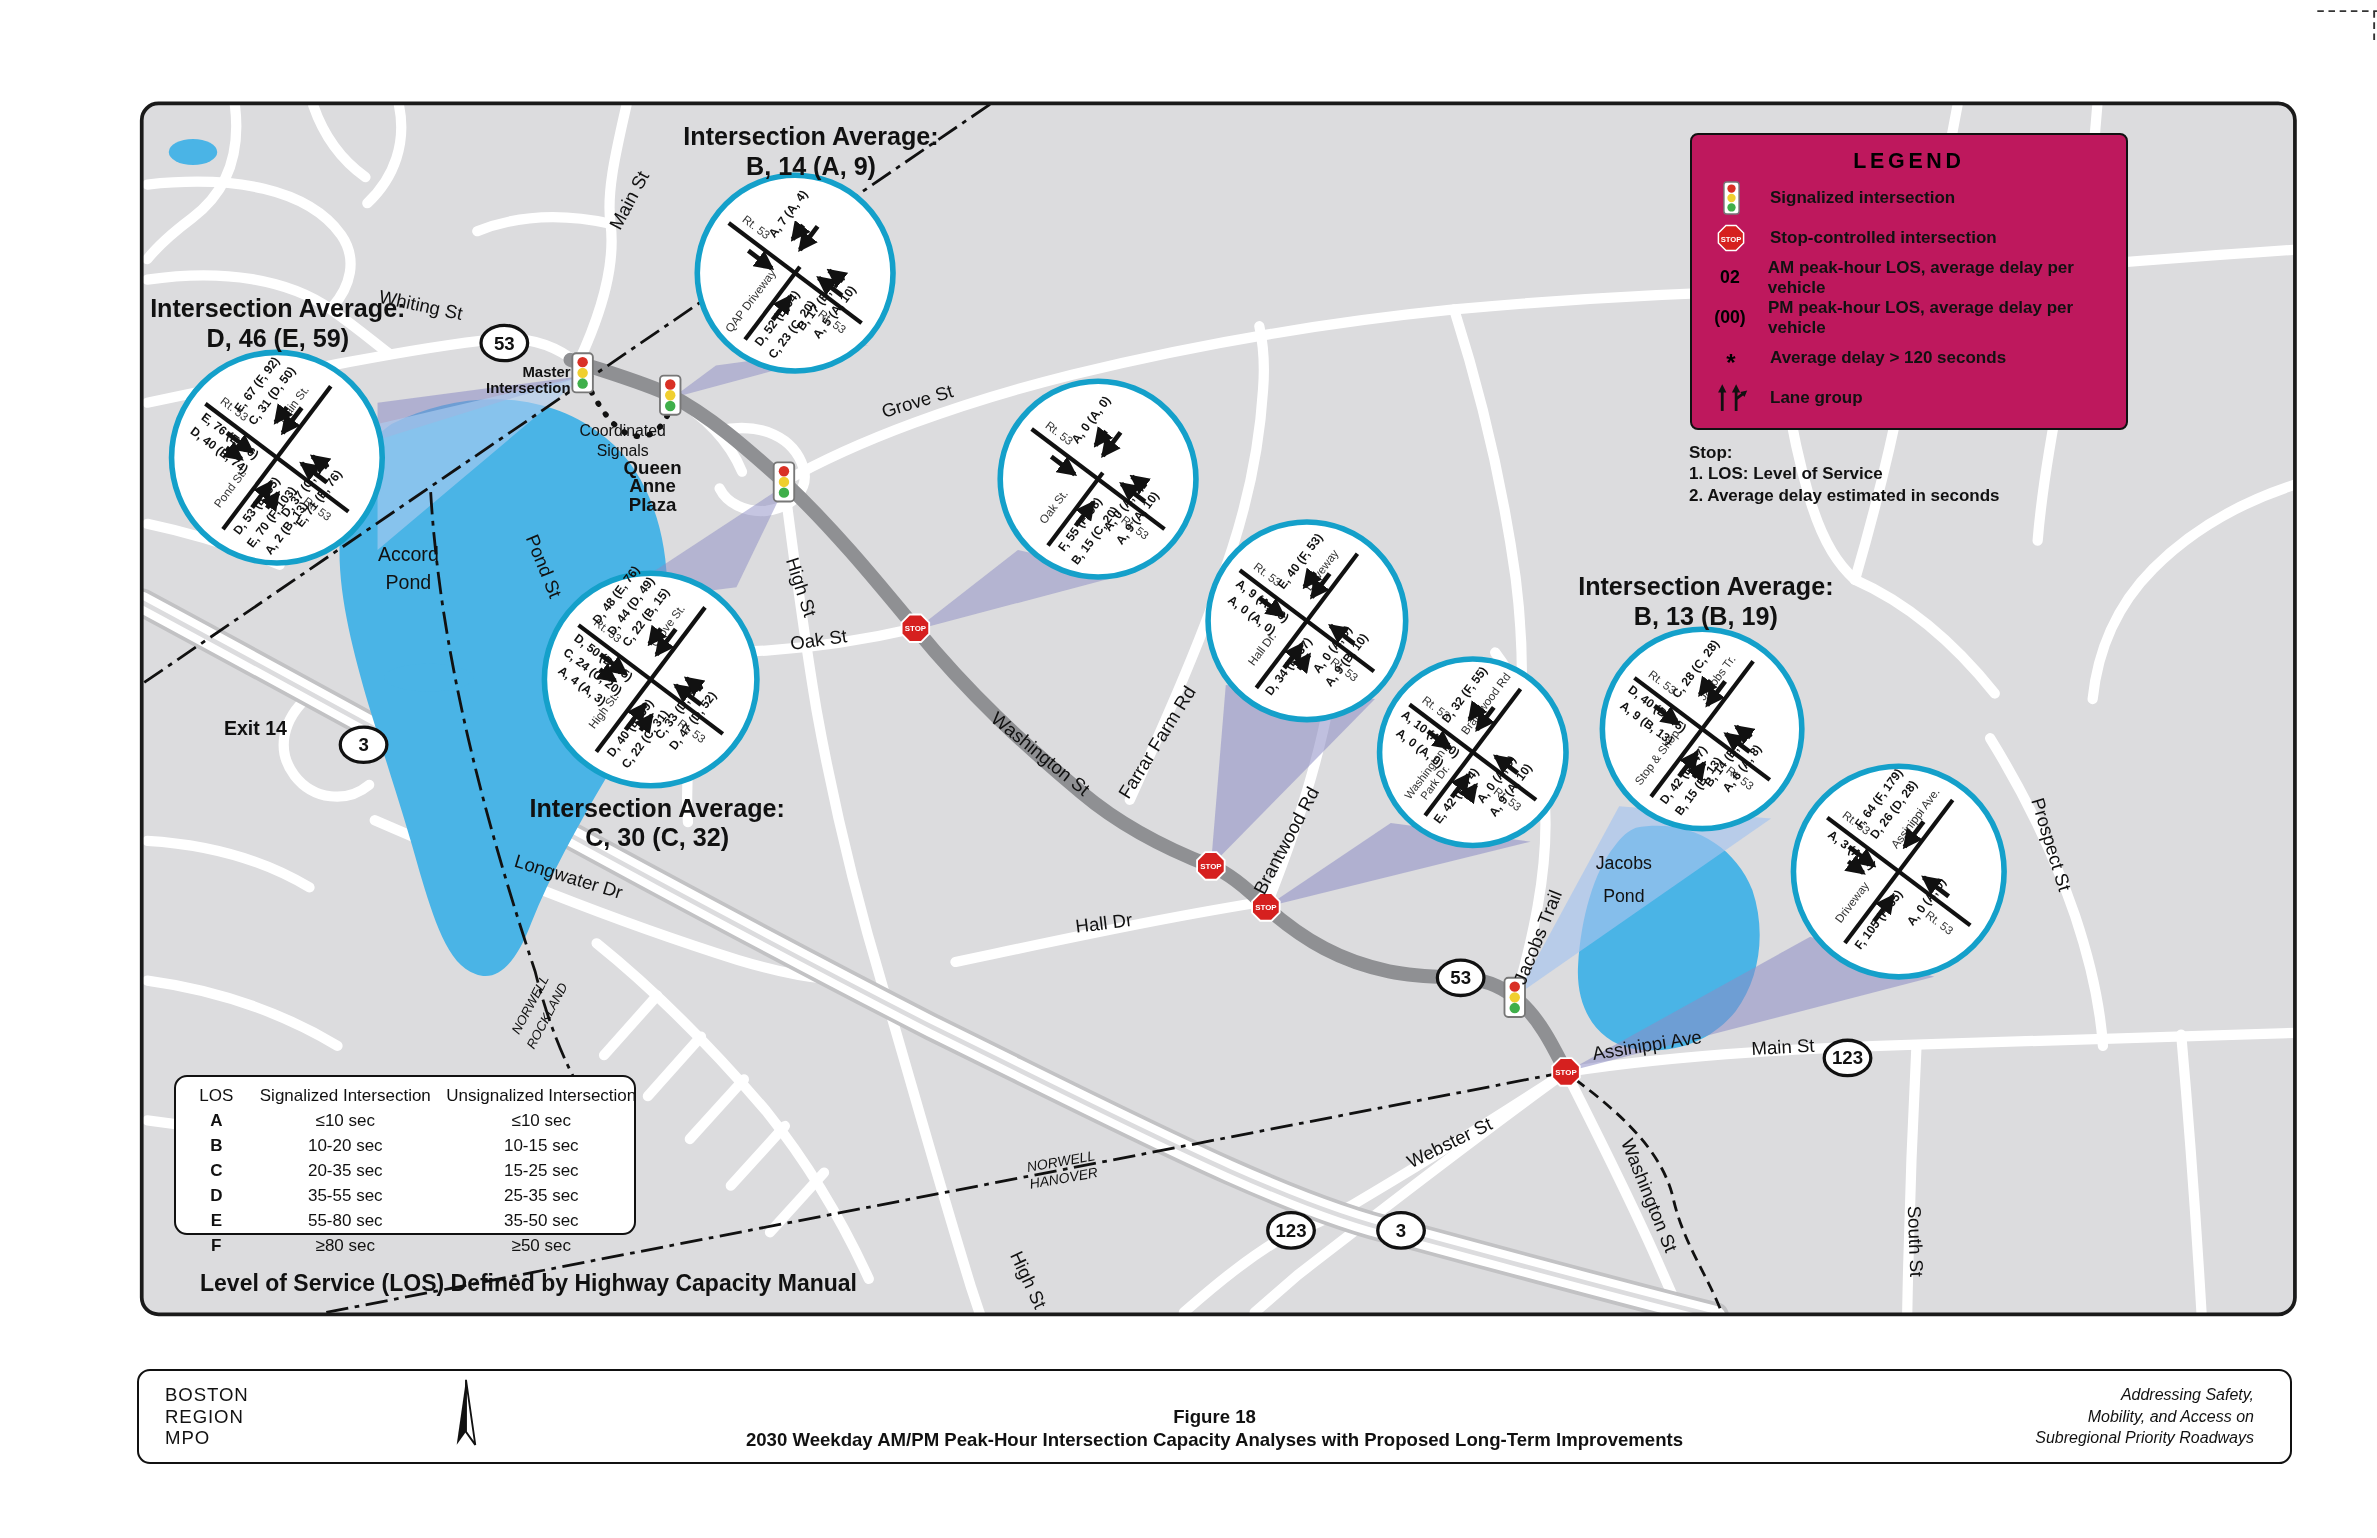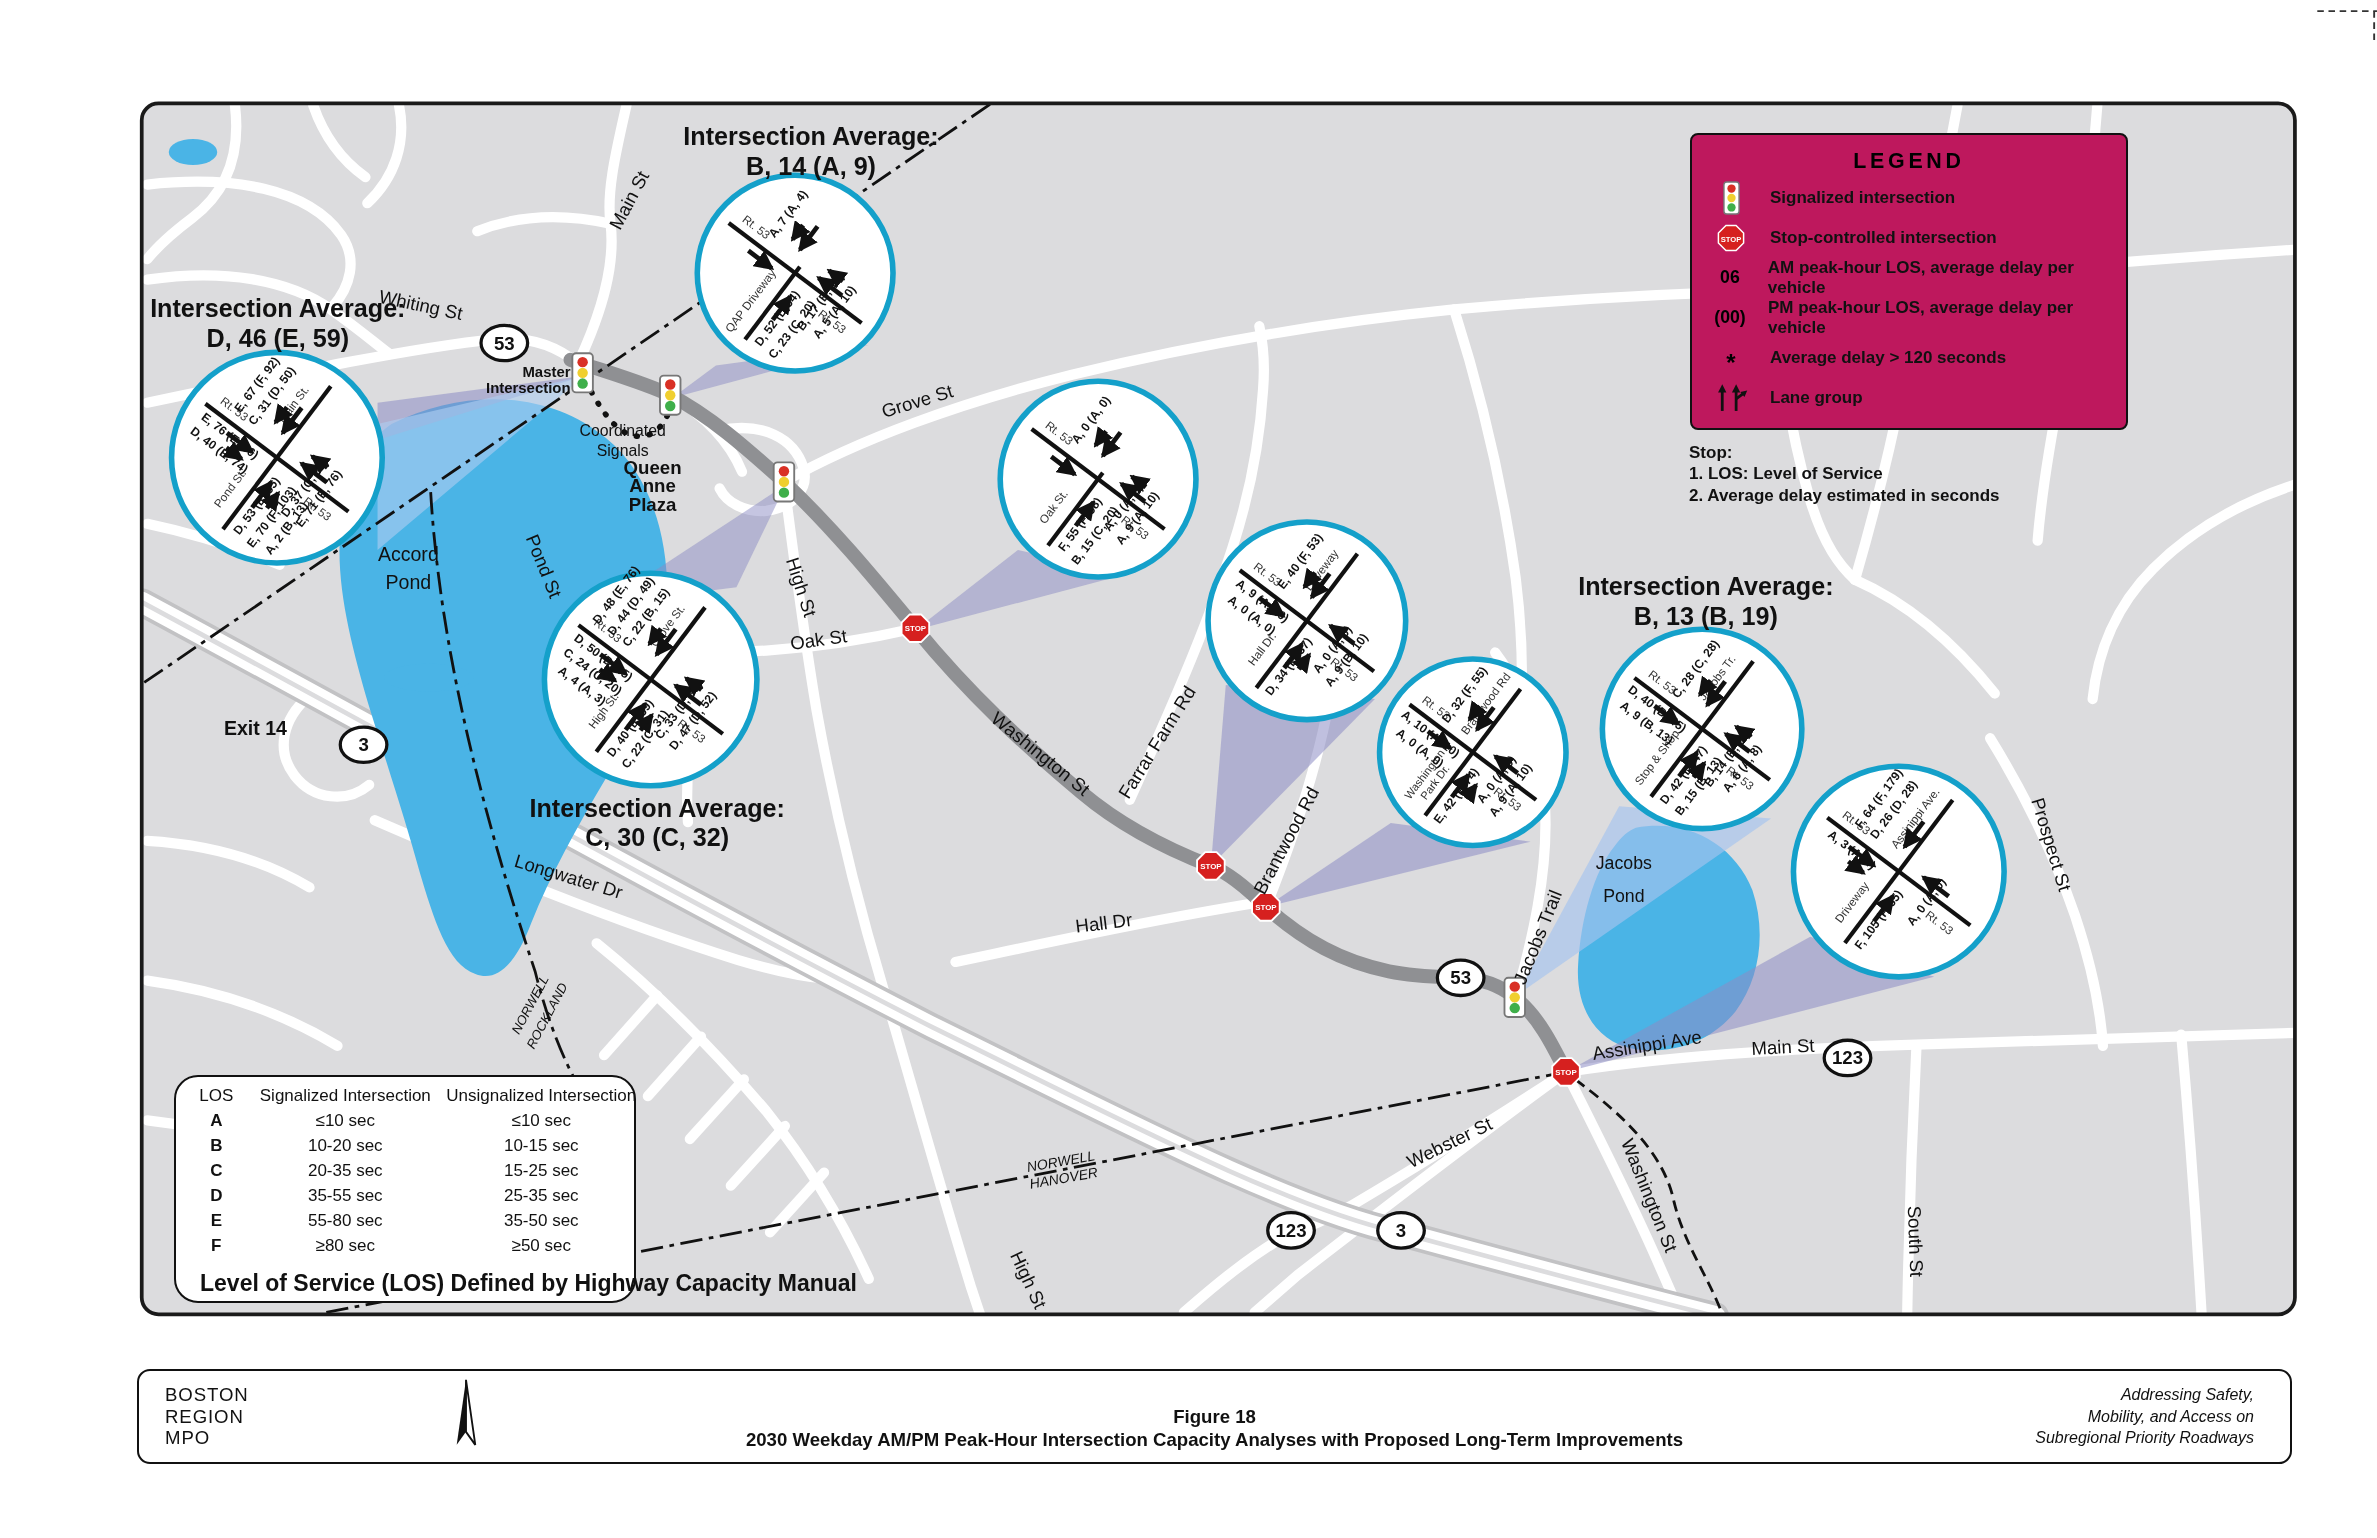--- a/index.html
+++ b/index.html
@@ -10,21 +10,21 @@
   
   .legend{left:1690px;top:133px;width:438px;height:297px;background:#be185d;border:2.8px solid #111;border-radius:8px;padding:5.6px 0 0 0;}
   .legend-title{text-align:center;font-size:21.4px;font-weight:600;letter-spacing:3.7px;height:37px;line-height:41px;}
   .legend-row{display:flex;align-items:center;height:40px;}
   .lg-sym{width:78px;display:flex;justify-content:center;align-items:center;font-weight:bold;font-size:17.7px;}
   .lg-lab{font-size:17px;font-weight:bold;color:#111;}
   .lg-star{font-size:24px;line-height:9.3px;position:relative;top:4.7px;}
   
   .notes{left:1689px;top:442px;font-size:17px;font-weight:bold;color:#111;line-height:21.4px;}
   
-  .los-box{left:174px;top:1075px;width:462px;height:228px;background:#fff;border:2.8px solid #111;border-radius:24px;padding:5.6px 0 0 9.3px;}
+  .los-box{left:174px;top:1075px;width:462px;height:160px;background:#fff;border:2.8px solid #111;border-radius:13px;padding:5.6px 0 0 9.3px;}
   .los-grid{display:grid;grid-template-columns:62px 196px 196px;}
   .los-grid span{font-size:17px;height:25px;line-height:25px;text-align:center;color:#111;}
   .los-h{font-weight:400;}
   .los-letter{font-weight:bold;}
   .los-caption{left:200px;top:1270px;font-size:23px;font-weight:bold;color:#111;}
   
   .footer{left:137px;top:1369px;width:2155px;height:95px;border:2.8px solid #111;border-radius:13px;display:flex;align-items:center;background:#fff;gap:28px;}
   .f-org{margin-left:26px;width:177px;font-size:18.6px;letter-spacing:0.9px;line-height:21.4px;color:#111;}
   .f-north{margin-left:79px;flex:0 0 auto;}
   .f-title{flex:1;text-align:center;font-weight:bold;font-size:18.6px;line-height:23px;color:#111;margin-top:22px;}
@@ -468,21 +468,21 @@
   <div class="legend-row">
     <span class="lg-sym">
       <svg width="28" height="28" viewBox="0 0 30 30" style="font-size:19px">
             <polygon points="9.6,1.5 20.4,1.5 28.5,9.6 28.5,20.4 20.4,28.5 9.6,28.5 1.5,20.4 1.5,9.6" fill="#D6201F" stroke="#fff" stroke-width="1.6"></polygon>
             <text x="15" y="19" text-anchor="middle" font-size="8.2" font-weight="bold" fill="#fff">STOP</text>
           </svg>
     </span>
     <span class="lg-lab">Stop-controlled intersection</span>
   </div>
   <div class="legend-row">
-    <span class="lg-sym">06</span>
+    <span class="lg-sym">02</span>
     <span class="lg-lab">AM peak-hour LOS, average delay per vehicle</span>
   </div>
   <div class="legend-row">
     <span class="lg-sym">(00)</span>
     <span class="lg-lab">PM peak-hour LOS, average delay per vehicle</span>
   </div>
   <div class="legend-row">
     <span class="lg-sym lg-star">*</span>
     <span class="lg-lab">Average delay &gt; 120 seconds</span>
   </div>

